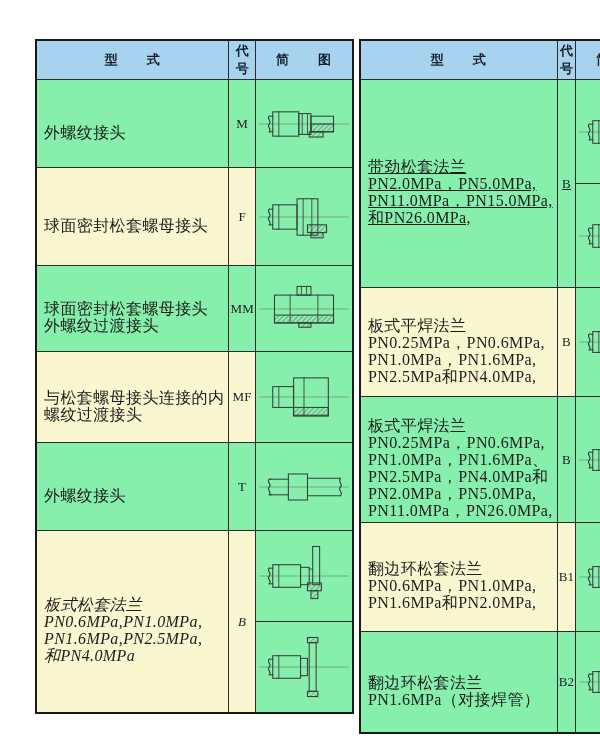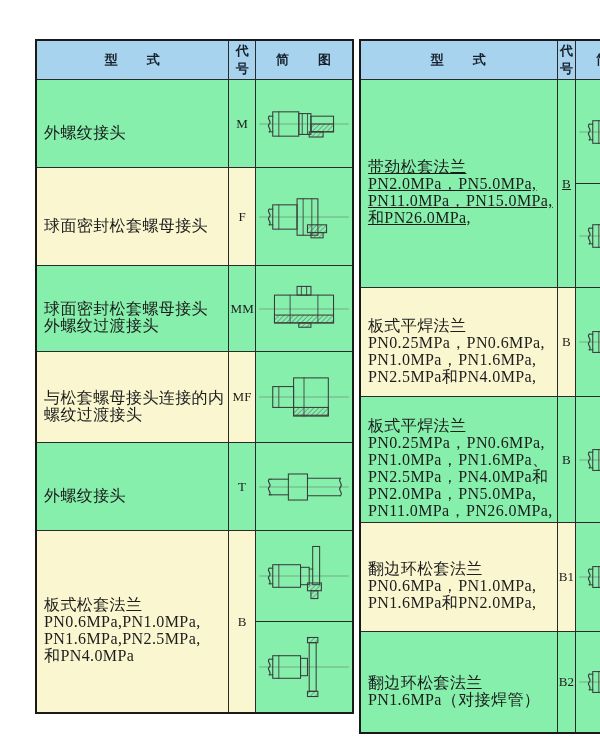--- a/index.html
+++ b/index.html
@@ -214,21 +214,21 @@
                       <rect x="34" y="23" width="22" height="30" fill="none"></rect>
                       <line x1="56" y1="28" x2="94" y2="28" stroke-width="1.2"></line>
                       <line x1="56" y1="48" x2="94" y2="48" stroke-width="1.2"></line>
                       <path d="M94,28 c-4,3 4,7 0,10 c-4,3 4,7 0,10" fill="none"></path>
                     </g>
                   </svg>
                 </div>
               </div>
             </td>
           </tr>
-          <tr class="hl" style="height: 181px;">
+          <tr class="hl" style="height: 181px; font-style: italic;">
             <td class="type-cell">
               <div class="tline">板式松套法兰</div>
               <div class="tline">PN0.6MPa,PN1.0MPa,</div>
               <div class="tline">PN1.6MPa,PN2.5MPa,</div>
               <div class="tline">和PN4.0MPa</div>
             </td>
             <td class="code-cell">B</td>
             <td class="diagram-cell" style="height: 181px;">
               <div class="dstack">
                 <div class="dcell">

